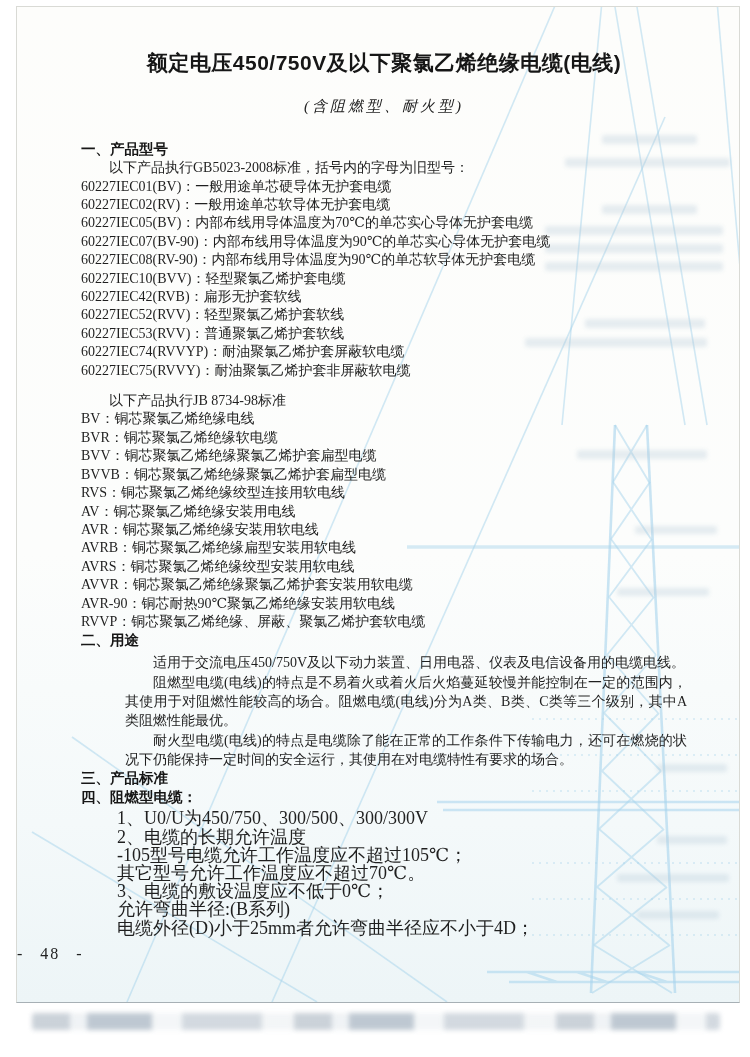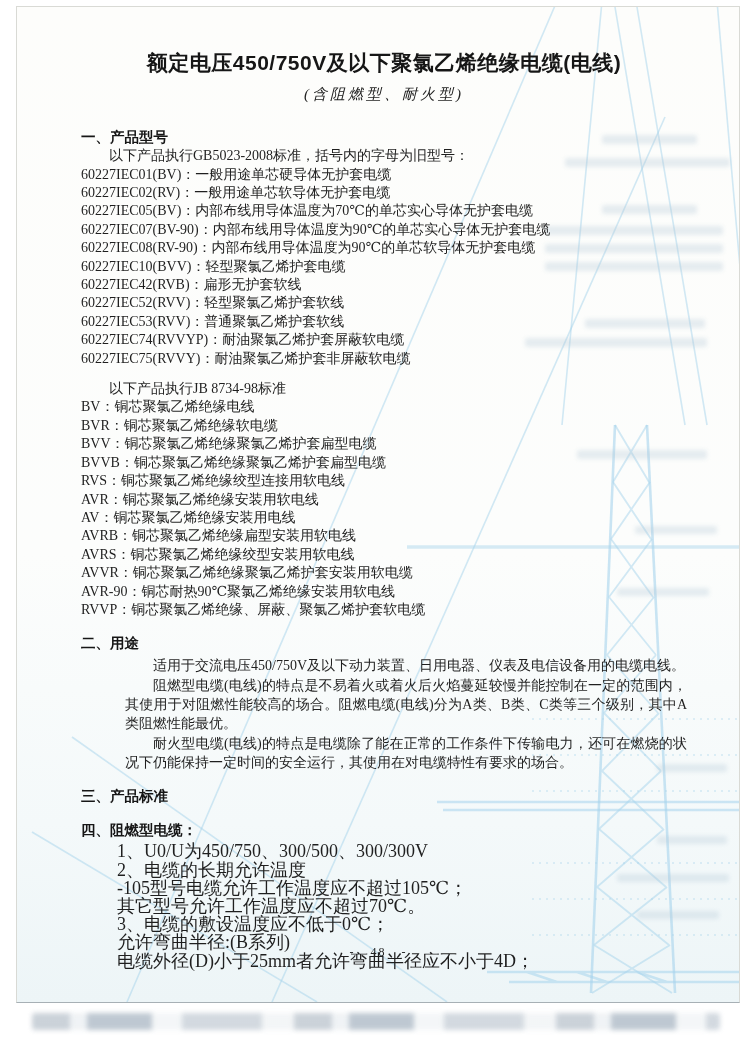--- a/index.html
+++ b/index.html
@@ -62,45 +62,45 @@
 
   
   .content{position:relative;z-index:2;padding:42px 52px 0 64px;}
 
   .doc-title{
     text-align:center;font-family:"Liberation Sans","DejaVu Sans",sans-serif;
     font-weight:bold;font-size:21px;letter-spacing:.5px;color:#161616;
   }
   .doc-subtitle{
     text-align:center;font-style:italic;font-size:15px;letter-spacing:3px;
-    margin-top:8px;color:#222;
+    margin-top:20px;color:#222;
   }
 
   .sec-heading{
     font-family:"Liberation Sans","DejaVu Sans",sans-serif;
-    font-weight:bold;font-size:14.5px;color:#161616;margin-top:15px;
+    font-weight:bold;font-size:14.5px;color:#161616;
   }
   .sec-heading.first{margin-top:24px;}
 
   .indent-line{font-size:14px;line-height:18.5px;text-indent:2em;}
   .item-list{list-style:none;font-size:14px;line-height:18.4px;}
   .item-list li{white-space:nowrap;}
   .gap-sm{height:12px;}
 
   .para{font-size:14px;line-height:19px;text-indent:2em;text-align:justify;margin-top:1px;margin-left:44px;}
   .para:first-of-type{margin-top:3px;}
 
   .std-body{font-size:14px;line-height:18.5px;text-indent:2em;margin-top:3px;letter-spacing:.5px;}
 
   .feature-list{list-style:none;font-size:18px;line-height:18.2px;margin-top:2px;}
   .feature-list li{padding-left:2em;white-space:nowrap;}
 
   .page-number{
-    position:absolute;left:0;top:938px;width:723px;text-align:center;
-    font-size:12px;color:#222;word-spacing:10px;letter-spacing:2px;z-index:2;
+    position:absolute;left:0;top:938px;width:723px;text-align:left;
+    font-size:16px;color:#222;word-spacing:10px;letter-spacing:2px;z-index:2;
   }
 </style>
 </head>
 <body>
 
 <div class="scan">
   <div class="paper">
 
     <svg class="wm" viewBox="0 0 723 995" aria-hidden="true">
 
@@ -176,22 +176,22 @@
 
       <div class="gap-sm"></div>
       <p class="indent-line">以下产品执行JB 8734-98标准</p>
       <ul class="item-list">
 
       <li>BV：铜芯聚氯乙烯绝缘电线</li>
           <li>BVR：铜芯聚氯乙烯绝缘软电缆</li>
           <li>BVV：铜芯聚氯乙烯绝缘聚氯乙烯护套扁型电缆</li>
           <li>BVVB：铜芯聚氯乙烯绝缘聚氯乙烯护套扁型电缆</li>
           <li>RVS：铜芯聚氯乙烯绝缘绞型连接用软电线</li>
+          <li>AV：铜芯聚氯乙烯绝缘安装用电线</li>
           <li>AVR：铜芯聚氯乙烯绝缘安装用软电线</li>
-          <li>AV：铜芯聚氯乙烯绝缘安装用电线</li>
           <li>AVRB：铜芯聚氯乙烯绝缘扁型安装用软电线</li>
           <li>AVRS：铜芯聚氯乙烯绝缘绞型安装用软电线</li>
           <li>AVVR：铜芯聚氯乙烯绝缘聚氯乙烯护套安装用软电缆</li>
           <li>AVR-90：铜芯耐热90℃聚氯乙烯绝缘安装用软电线</li>
           <li>RVVP：铜芯聚氯乙烯绝缘、屏蔽、聚氯乙烯护套软电缆</li>
         </ul>
 
       <h2 class="sec-heading">二、用途</h2>
       <div>
 

